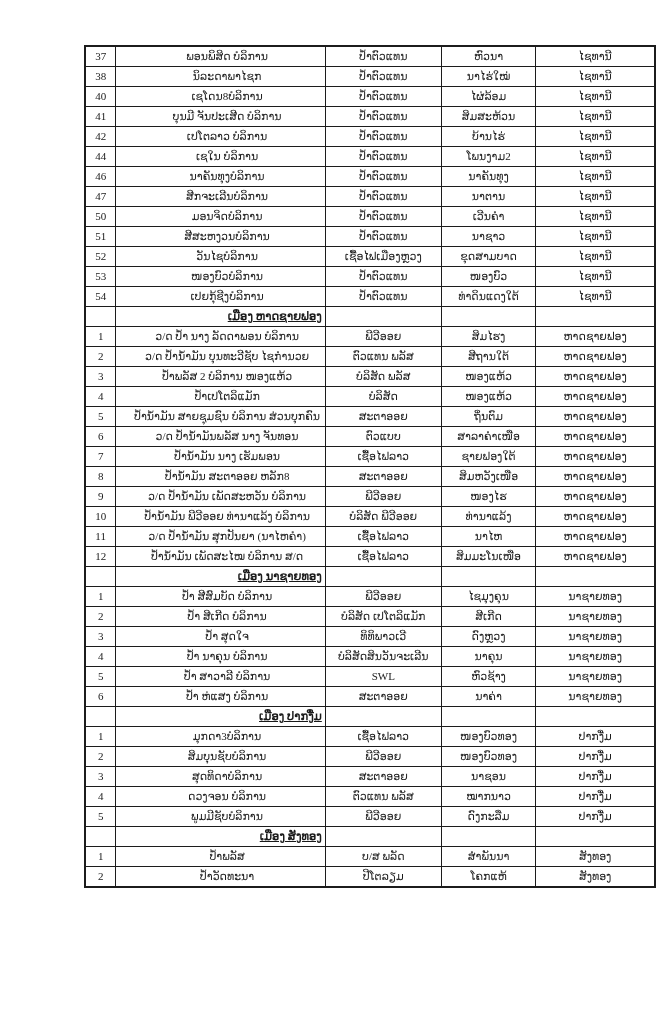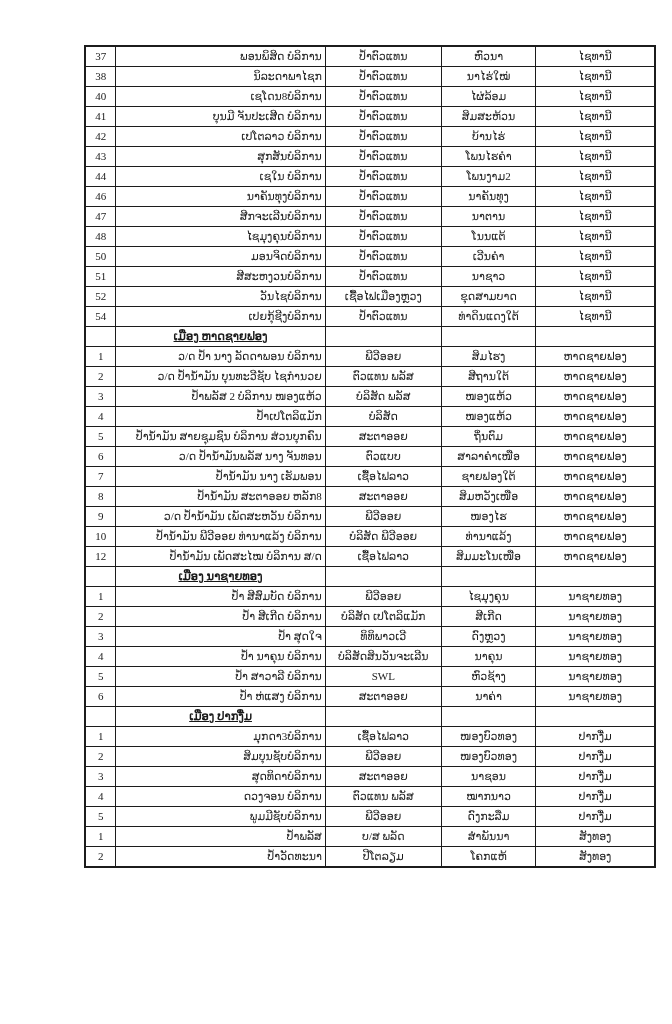--- a/index.html
+++ b/index.html
@@ -29,27 +29,27 @@
     padding:0 3px;
     font-size:11px;
     line-height:1.05;
     text-align:center;
     vertical-align:middle;
     overflow:hidden;
     white-space:nowrap;
     color:#1a1a1a;
   }
   table.stations td.left{
-    text-align:right;
+    text-align:center;
     padding-left:16px;
   }
   table.stations td.section{
     font-weight:bold;
     text-decoration:underline;
-    text-align:center;
+    text-align:right;
     font-size:11.5px;
   }
 </style>
 </head>
 <body>
 
 <div class="page">
   <table class="stations">
     <colgroup>
       <col style="width:29px">
@@ -88,52 +88,38 @@
           <td>ໄຊທານີ</td>
         </tr>
         <tr>
           <td>42</td>
           <td class="left">ເປໂຕລາວ ບໍລິການ</td>
           <td>ປ້ຳຕົວແທນ</td>
           <td>ບ້ານໄຮ່</td>
           <td>ໄຊທານີ</td>
         </tr>
         <tr>
-          <td>43</td>
-          <td class="left">ສຸກສັນບໍລິການ</td>
-          <td>ປ້ຳຕົວແທນ</td>
-          <td>ໂພນໄຮຄຳ</td>
-          <td>ໄຊທານີ</td>
-        </tr>
-        <tr>
           <td>44</td>
           <td class="left">ເຊໃນ ບໍລິການ</td>
           <td>ປ້ຳຕົວແທນ</td>
           <td>ໂພນງາມ2</td>
           <td>ໄຊທານີ</td>
         </tr>
         <tr>
           <td>46</td>
           <td class="left">ນາຄັນທຸງບໍລິການ</td>
           <td>ປ້ຳຕົວແທນ</td>
           <td>ນາຄັນທຸງ</td>
           <td>ໄຊທານີ</td>
         </tr>
         <tr>
           <td>47</td>
           <td class="left">ສີກຈະເລີນບໍລິການ</td>
           <td>ປ້ຳຕົວແທນ</td>
           <td>ນາຕານ</td>
-          <td>ໄຊທານີ</td>
-        </tr>
-        <tr>
-          <td>48</td>
-          <td class="left">ໄຊມຸງຄຸນບໍລິການ</td>
-          <td>ປ້ຳຕົວແທນ</td>
-          <td>ໂນນແຕ້</td>
           <td>ໄຊທານີ</td>
         </tr>
         <tr>
           <td>50</td>
           <td class="left">ມອນຈິດບໍລິການ</td>
           <td>ປ້ຳຕົວແທນ</td>
           <td>ເວີນຄຳ</td>
           <td>ໄຊທານີ</td>
         </tr>
         <tr>
@@ -144,20 +130,27 @@
           <td>ໄຊທານີ</td>
         </tr>
         <tr>
           <td>52</td>
           <td class="left">ວັນໄຊບໍລິການ</td>
           <td>ເຊື້ອໄຟເມືອງຫຼວງ</td>
           <td>ຂຸດສາມບາດ</td>
           <td>ໄຊທານີ</td>
         </tr>
         <tr>
+          <td>53</td>
+          <td class="left">ໜອງບົວບໍລິການ</td>
+          <td>ປ້ຳຕົວແທນ</td>
+          <td>ໜອງບົວ</td>
+          <td>ໄຊທານີ</td>
+        </tr>
+        <tr>
           <td>54</td>
           <td class="left">ເປຍກຸ້ຊີງບໍລິການ</td>
           <td>ປ້ຳຕົວແທນ</td>
           <td>ທ່າດິນແດງໃຕ້</td>
           <td>ໄຊທານີ</td>
         </tr>
         <tr>
           <td></td>
           <td class="section">ເມືອງ ຫາດຊາຍຟອງ</td>
           <td></td>
@@ -228,20 +221,27 @@
           <td>ຫາດຊາຍຟອງ</td>
         </tr>
         <tr>
           <td>10</td>
           <td class="left">ປ້ຳນ້ຳມັນ ພີວີອອຍ ທ່ານາແລ້ງ ບໍລິການ</td>
           <td>ບໍລິສັດ ພີວີອອຍ</td>
           <td>ທ່ານາແລ້ງ</td>
           <td>ຫາດຊາຍຟອງ</td>
         </tr>
         <tr>
+          <td>11</td>
+          <td class="left">ວ/ດ ປ້ຳນ້ຳມັນ ສຸກປັນຍາ (ນາໄຫຄຳ)</td>
+          <td>ເຊື້ອໄຟລາວ</td>
+          <td>ນາໄຫ</td>
+          <td>ຫາດຊາຍຟອງ</td>
+        </tr>
+        <tr>
           <td>12</td>
           <td class="left">ປ້ຳນ້ຳມັນ ເພັດສະໄໝ ບໍລິການ ສ/ດ</td>
           <td>ເຊື້ອໄຟລາວ</td>
           <td>ສິມມະໂນເໜືອ</td>
           <td>ຫາດຊາຍຟອງ</td>
         </tr>
         <tr>
           <td></td>
           <td class="section">ເມືອງ ນາຊາຍທອງ</td>
           <td></td>
@@ -324,20 +324,27 @@
           <td>ຕົວແທນ ພລັສ</td>
           <td>ໝາກນາວ</td>
           <td>ປາກງື່ມ</td>
         </tr>
         <tr>
           <td>5</td>
           <td class="left">ພູມມີຊັບບໍລິການ</td>
           <td>ພີວີອອຍ</td>
           <td>ດົງກະລືມ</td>
           <td>ປາກງື່ມ</td>
+        </tr>
+        <tr>
+          <td></td>
+          <td class="section">ເມືອງ ສັງທອງ</td>
+          <td></td>
+          <td></td>
+          <td></td>
         </tr>
         <tr>
           <td>1</td>
           <td class="left">ປ້ຳພລັສ</td>
           <td>ບ/ສ ພລັດ</td>
           <td>ສຳພັນນາ</td>
           <td>ສັງທອງ</td>
         </tr>
         <tr>
           <td>2</td>

